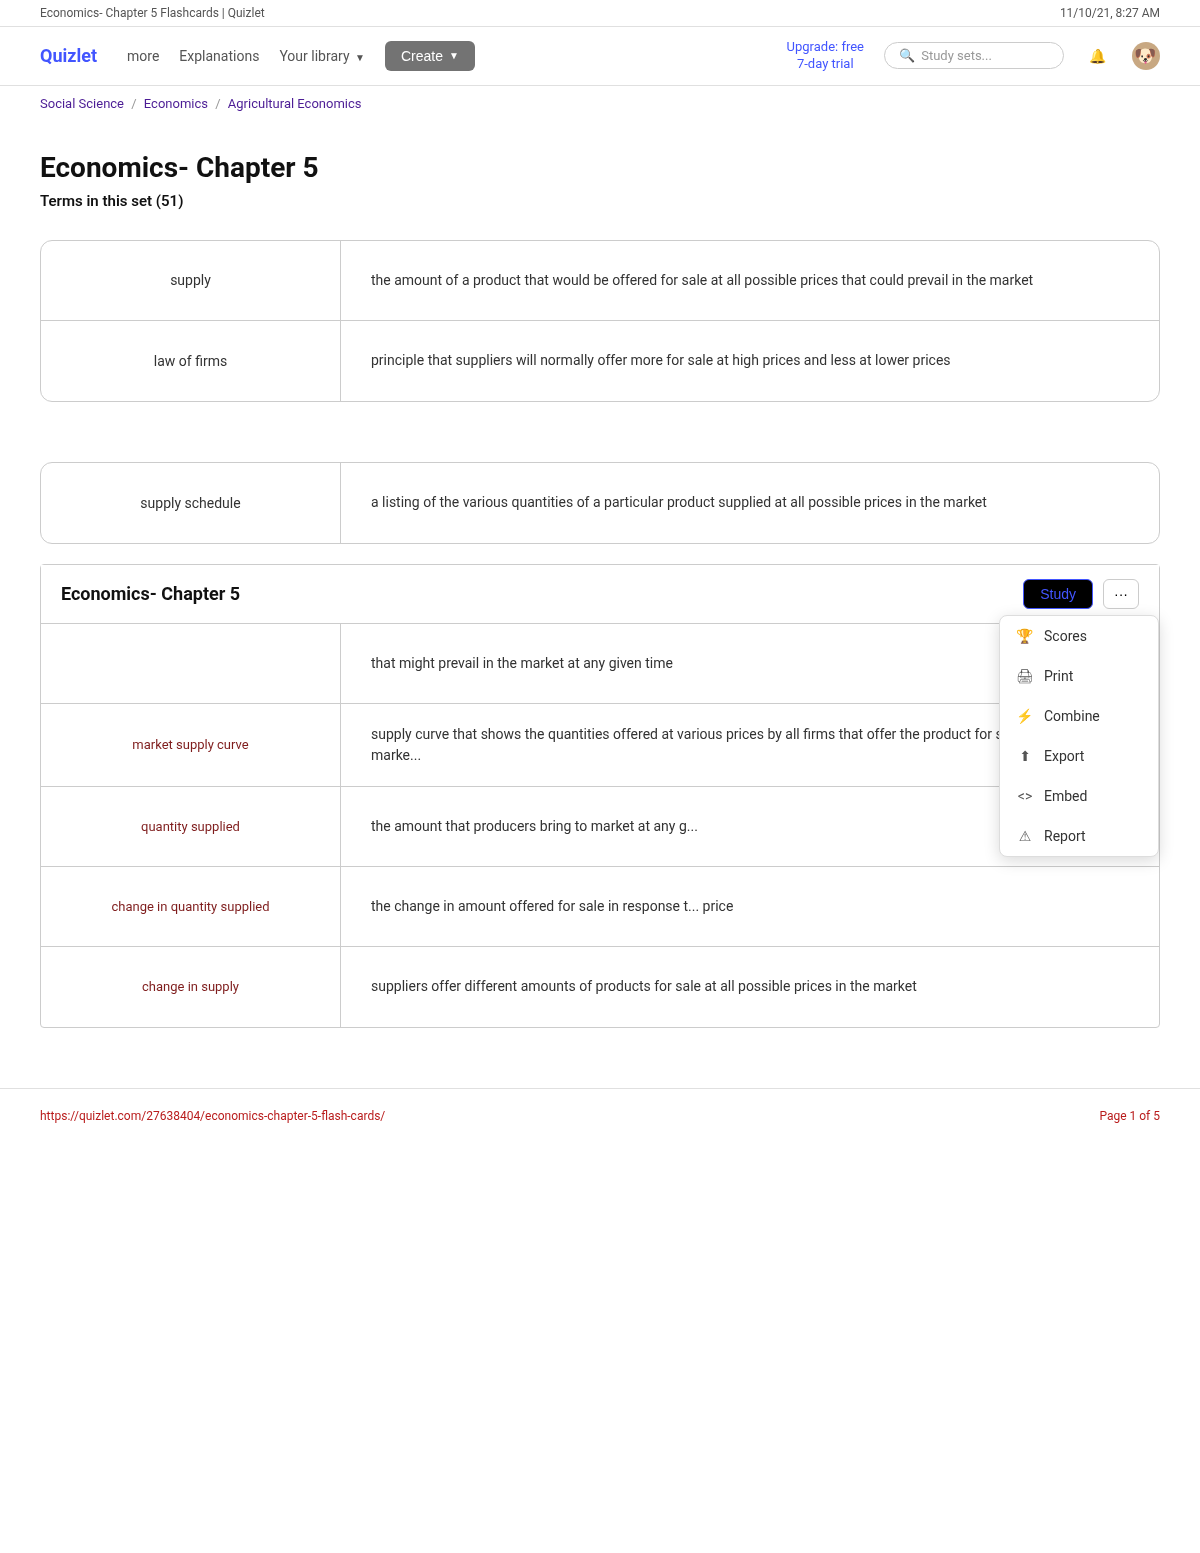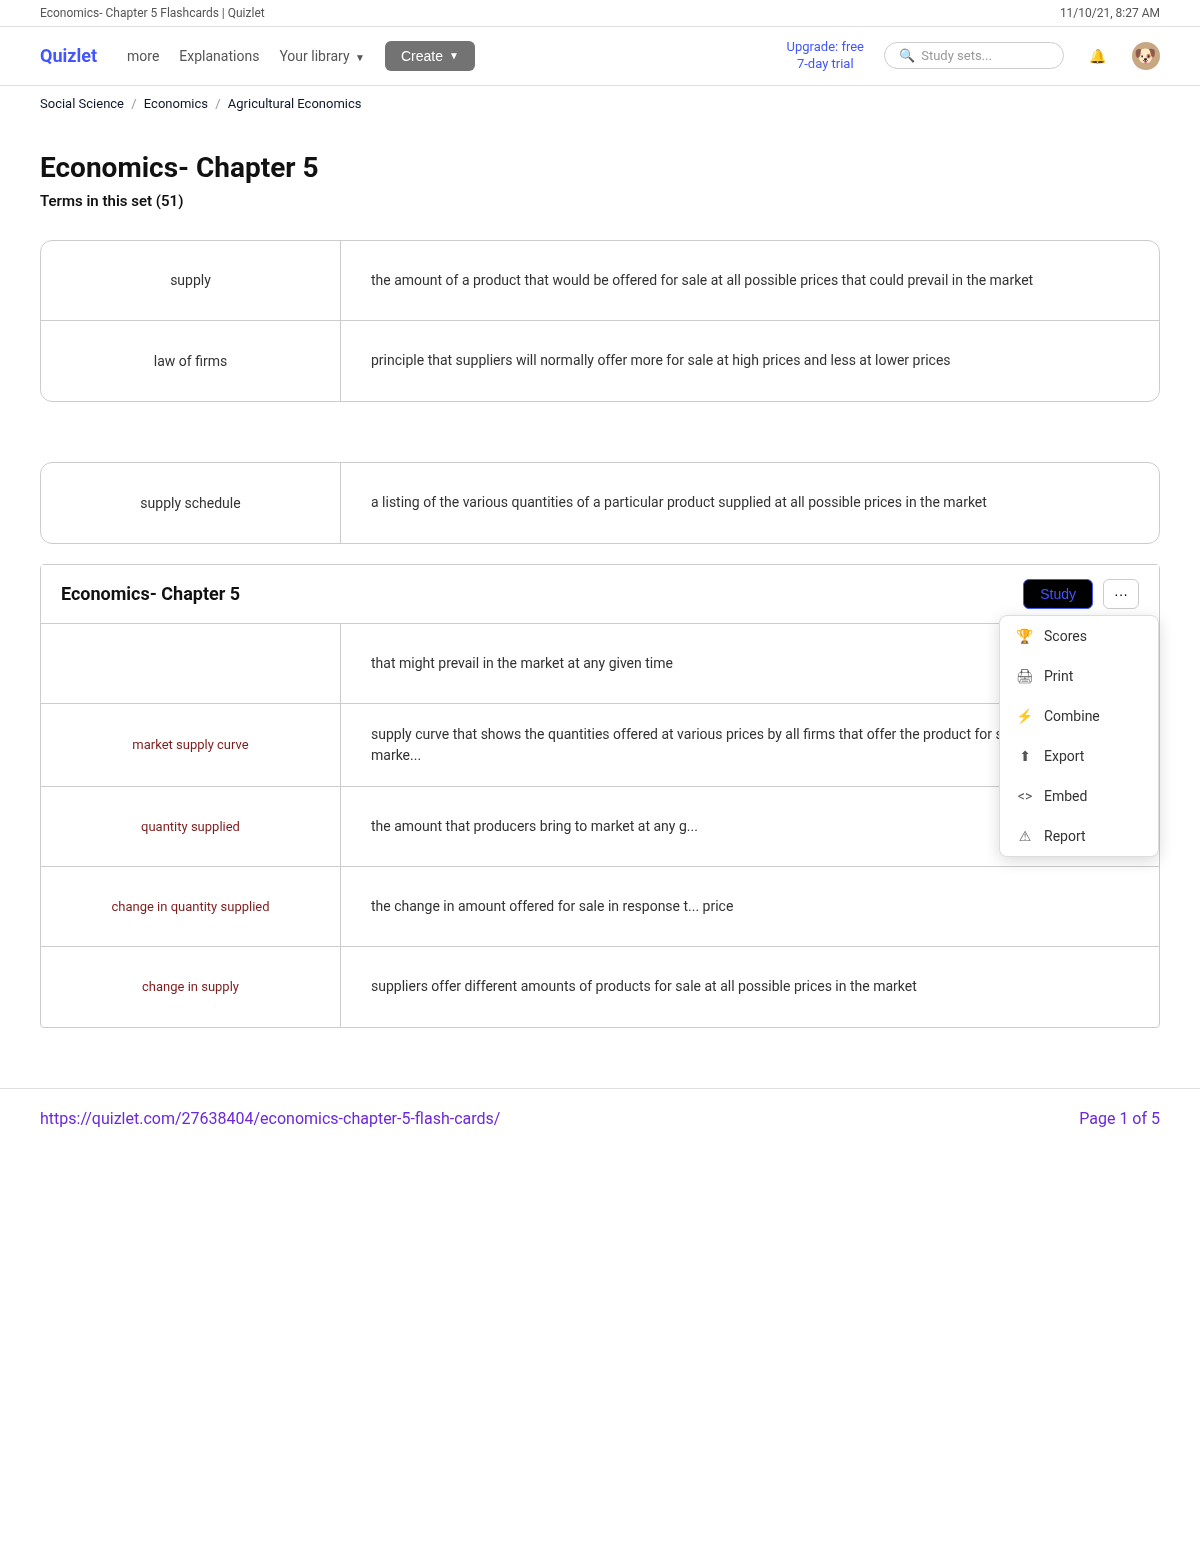--- a/index.html
+++ b/index.html
@@ -69,21 +69,21 @@
       justify-content: center;
       cursor: pointer;
     }
 
     
     .breadcrumb {
       padding: 10px 40px;
       font-size: 13px;
       color: #555;
     }
-    .breadcrumb a { color: #0f172a; text-decoration: none; }
+    .breadcrumb a { color: #4c1d95; text-decoration: none; }
     .breadcrumb span { margin: 0 4px; color: #999; }
 
     
     .page-title-area {
       padding: 30px 40px 10px;
     }
     .page-title {
       font-size: 28px;
       font-weight: 700;
       color: #111;
@@ -239,22 +239,22 @@
     .definition-truncated {
       overflow: hidden;
     }
 
     
     .page-footer {
       margin-top: 60px;
       padding: 20px 40px;
       display: flex;
       justify-content: space-between;
-      font-size: 16px;
-      color: #6d28d9;
+      font-size: 12px;
+      color: #b91c1c;
       border-top: 1px solid #e0e0e0;
     }
 
     
     .timestamp-bar {
       display: flex;
       justify-content: space-between;
       padding: 6px 40px;
       font-size: 12px;
       color: #555;

